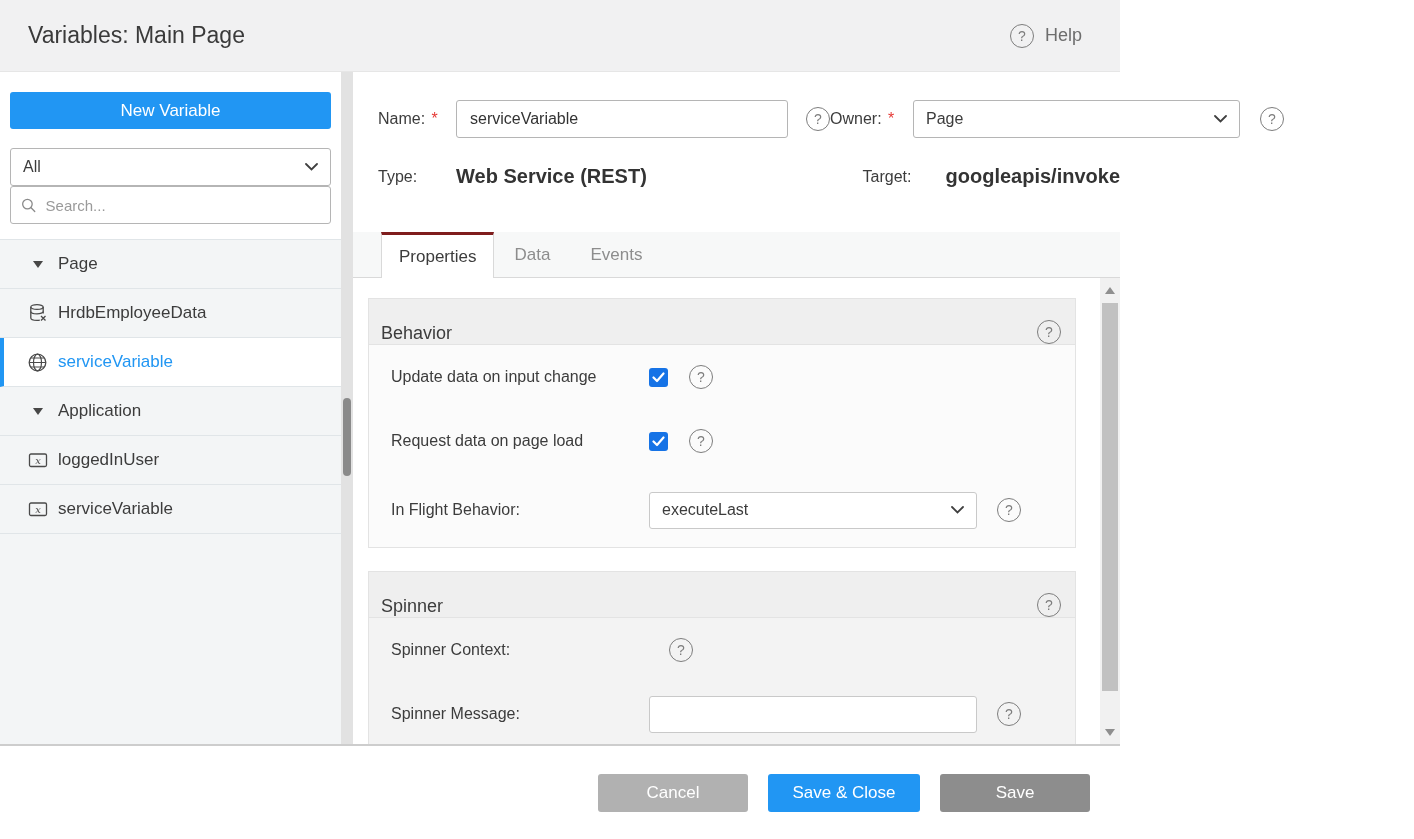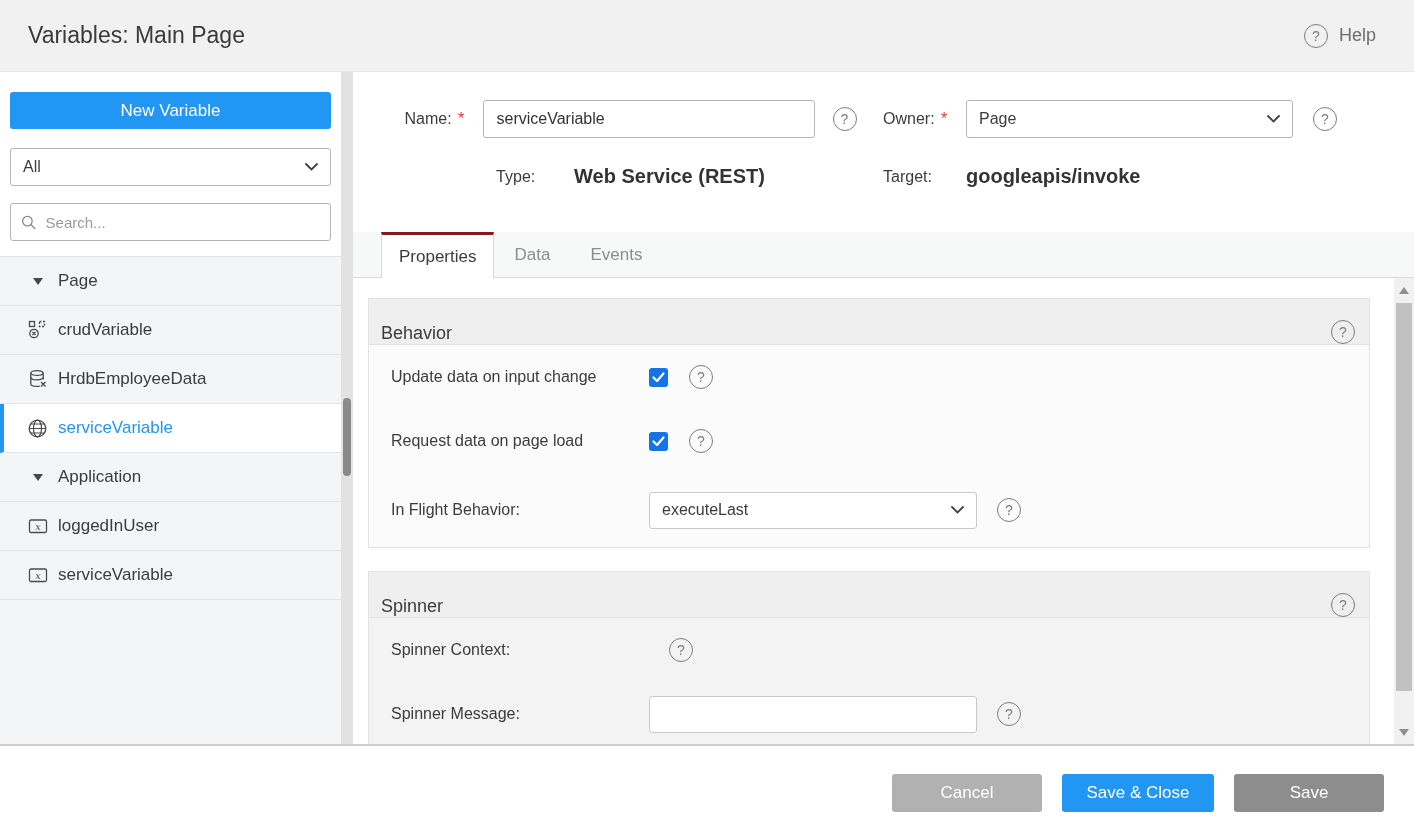--- a/index.html
+++ b/index.html
@@ -1,18 +1,18 @@
 <!DOCTYPE html>
 <html><head>
 <meta charset="utf-8">
 <style>
   * { margin:0; padding:0; box-sizing:border-box; }
   html,body { width:1414px; height:839px; overflow:hidden; background:#fff;
               font-family:"Liberation Sans", sans-serif; }
-  .app { width:1414px; height:839px; display:flex; flex-direction:column;border-radius:24px; }
+  .app { width:1120px; height:839px; display:flex; flex-direction:column;border-radius:24px; }
 
   
   .header { flex:0 0 72px; background:#f1f1f2; border-bottom:1px solid #e6e6e6;
             display:flex; align-items:center; justify-content:space-between;
             padding:0 38px 0 28px; }
   .title { font-size:23px; color:#3a3a3a; }
   .help { display:flex; align-items:center; gap:11px; color:#6d6d6d; font-size:18px; cursor:pointer; }
 
   .q { width:24px; height:24px; border:1.6px solid #7d7d7d; border-radius:50%;
        display:inline-flex; align-items:center; justify-content:center;
@@ -22,21 +22,21 @@
   .body { flex:1; display:flex; min-height:0; position:relative; }
 
   
   .sidebar { flex:0 0 353px; background:#fff; position:relative; display:flex; flex-direction:column; }
   .sidebar-top { padding:20px 22px 0 10px; }
   .btn-new { width:100%; height:37px; background:#2196f3; border:none; border-radius:3px;
              color:#fff; font-size:17px; cursor:pointer; margin-bottom:19px; }
   .fselect { height:38px; border:1px solid #b5b5b5; border-radius:3px; background:#fff;
              display:flex; align-items:center; justify-content:space-between;
              padding:0 12px; font-size:16px; color:#3c3c3c; cursor:pointer; }
-  .filter-select { margin-bottom:17px; }
+  .filter-select { }
   .search-box { height:38px; border:1px solid #b5b5b5; border-radius:3px; background:#fff;
                 display:flex; align-items:center; gap:9px; padding:0 10px; margin-bottom:15px; }
   .search-box input { border:none; outline:none; background:transparent; width:100%;
                       font-size:15px; color:#333; font-family:"Liberation Sans",sans-serif; }
   .search-box input::placeholder { color:#9a9a9a; }
 
   .var-list { border-top:1px solid #e0e5e8; }
   .var-item { height:49px; display:flex; align-items:center; gap:10px;
               background:#f3f5f6; border-bottom:1px solid #e0e5e8;
               padding-left:27px; font-size:17px; color:#3c3c3c; cursor:pointer; }
@@ -48,21 +48,21 @@
 
   .side-scroll { position:absolute; top:0; right:0; width:12px; height:100%; background:#e2e2e2; }
   .side-thumb { position:absolute; top:326px; left:2px; width:8px; height:78px;
                 background:#8a8a8a; border-radius:4px; }
 
   
   .main { flex:1; min-width:0; display:flex; flex-direction:column; background:#fff; position:relative; }
   .form-top { flex:0 0 160px; padding:28px 0 0 25px; }
   .form-row { display:flex; align-items:center; }
   .row1 { margin-bottom:27px; }
-  .fgroup { display:flex; align-items:center;justify-content:center; }
+  .fgroup { display:flex; align-items:center; }
   .fgroup.first { width:505px; }
   .flabel { font-size:16px; color:#3c3c3c; }
   .w78 { width:78px; } .w83 { width:83px; }
   .star { color:#e53935; margin-left:2px; }
   .text-input { width:332px; height:38px; border:1px solid #b5b5b5; border-radius:3px;
                 padding:0 13px; font-size:16px; color:#333;
                 font-family:"Liberation Sans",sans-serif; outline:none; background:#fff; }
   .owner-select { width:327px; }
   .bold-val { font-size:20px; font-weight:bold; color:#333; }
   .mq { margin-left:18px; }
@@ -155,31 +155,20 @@
       <div class="var-list">
         <div class="var-item">
           <span class="ic">
               <span class="tri-down"></span>
             </span>
           <span>Page</span>
         </div>
         <div class="var-item">
           <span class="ic">
             <svg width="20" height="20" viewBox="0 0 20 20">
-              <rect x="1.5" y="1.5" width="5" height="5" fill="none" stroke="#4a4a4a" stroke-width="1.3"></rect>
-              <rect x="11.5" y="1.5" width="5" height="5" fill="none" stroke="#4a4a4a" stroke-width="1.3" stroke-dasharray="2 1.5"></rect>
-              <circle cx="6" cy="13.5" r="4.2" fill="none" stroke="#4a4a4a" stroke-width="1.3"></circle>
-              <path d="M4.4 11.9 L7.6 15.1 M7.6 11.9 L4.4 15.1" stroke="#4a4a4a" stroke-width="1.2"></path>
-            </svg>
-          </span>
-          <span>crudVariable</span>
-        </div>
-        <div class="var-item">
-          <span class="ic">
-            <svg width="20" height="20" viewBox="0 0 20 20">
               <ellipse cx="9" cy="4" rx="6.2" ry="2.4" fill="none" stroke="#4a4a4a" stroke-width="1.3"></ellipse>
               <path d="M2.8 4 V15 C2.8 16.4 5.6 17.4 9 17.4 C10 17.4 11 17.3 11.8 17.1" fill="none" stroke="#4a4a4a" stroke-width="1.3"></path>
               <path d="M15.2 4 V10.5" fill="none" stroke="#4a4a4a" stroke-width="1.3"></path>
               <path d="M2.8 8.5 C2.8 9.9 5.6 10.9 9 10.9 C12.4 10.9 15.2 9.9 15.2 8.5" fill="none" stroke="#4a4a4a" stroke-width="1.3"></path>
               <path d="M13 13 L17.5 17.5 M17.5 13 L13 17.5" stroke="#4a4a4a" stroke-width="1.3"></path>
             </svg>
           </span>
           <span>HrdbEmployeeData</span>
         </div>
         <div class="var-item selected">

